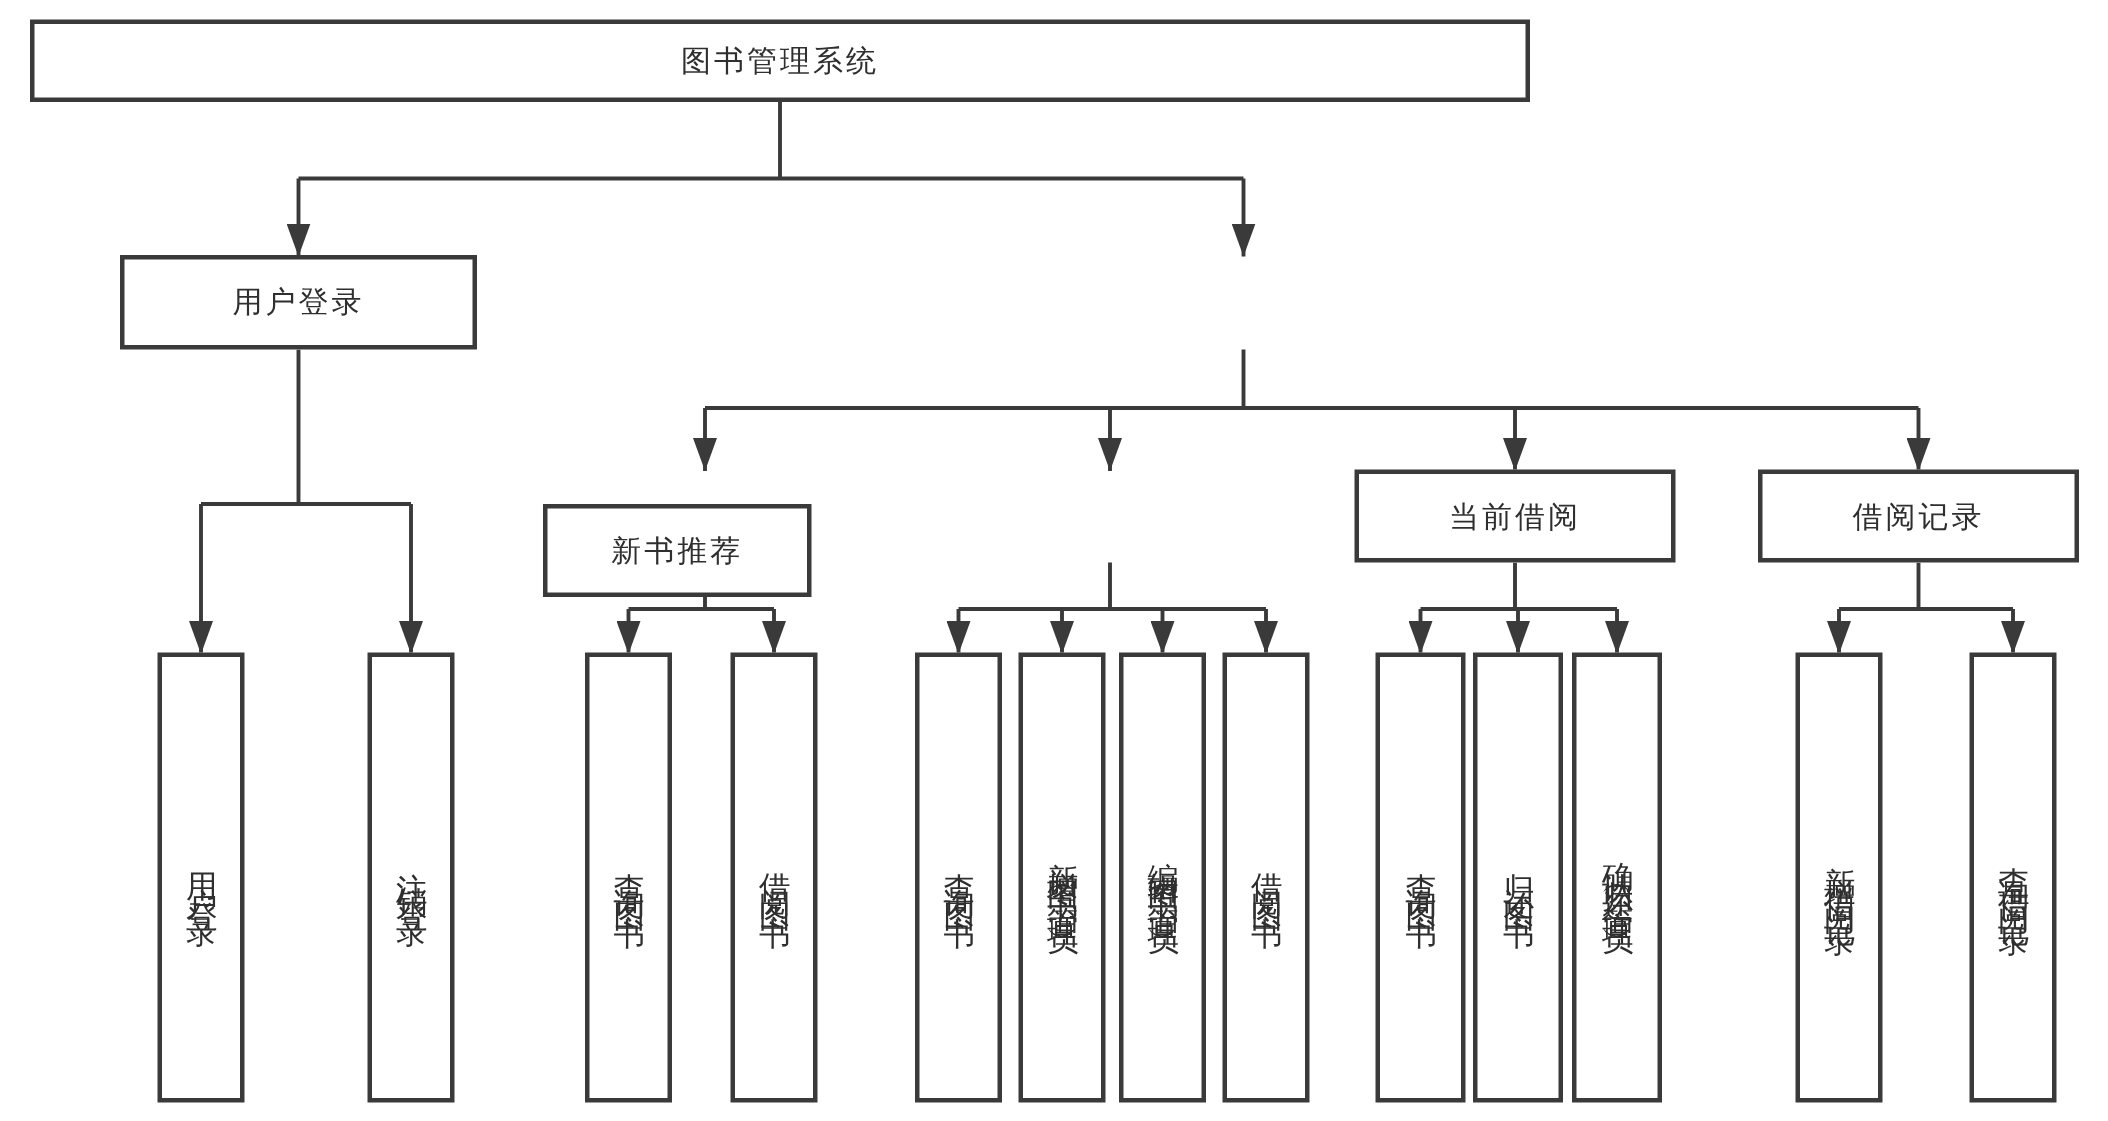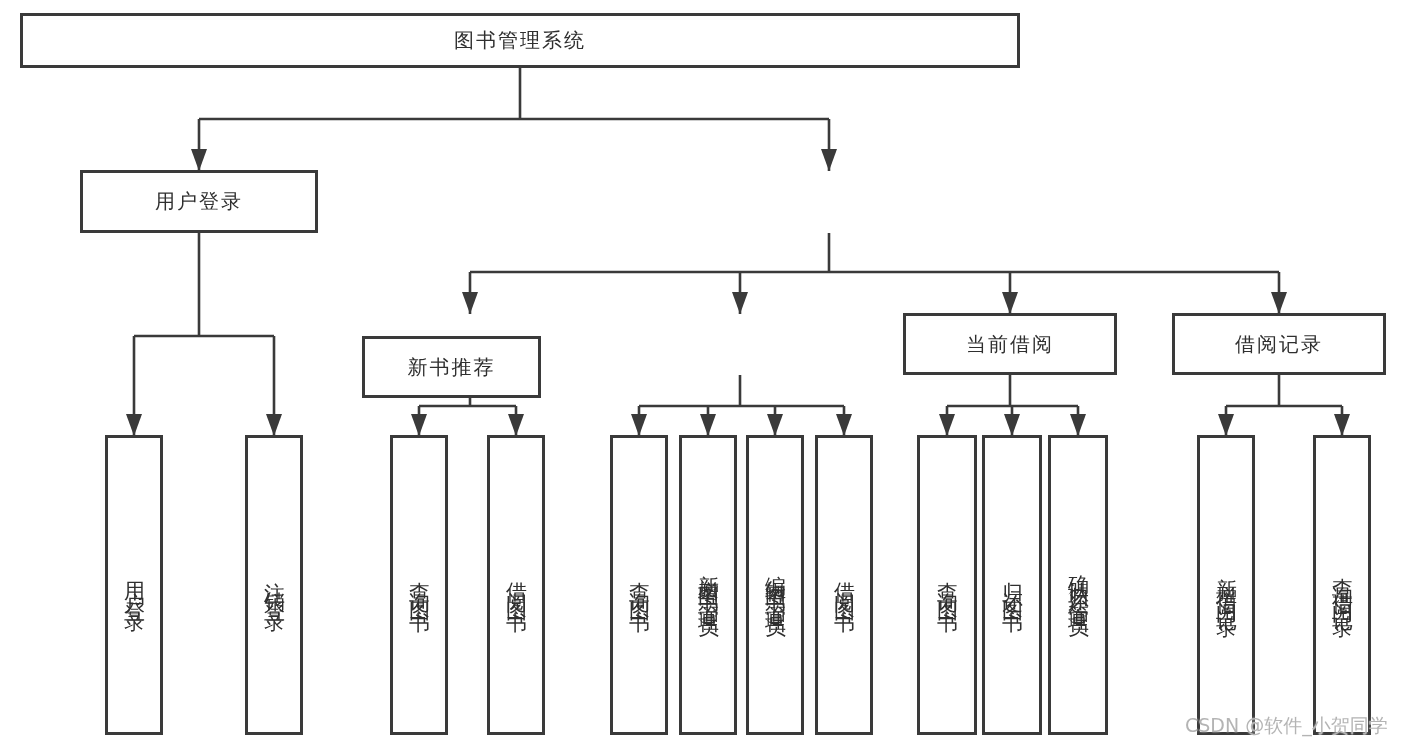--- a/index.html
+++ b/index.html
@@ -134,15 +134,14 @@
     <span class="vtext" style="letter-spacing:6px;">确认归还（管理员）</span>
   </div>
 
   <div class="box" style="left:1197px;top:435px;width:58px;height:300px;">
     <span class="vtext" style="letter-spacing:8px;">新增借阅记录</span>
   </div>
   <div class="box" style="left:1313px;top:435px;width:58px;height:300px;">
     <span class="vtext" style="letter-spacing:8px;">查询借阅记录</span>
   </div>
 
-  <div class="watermark">CSDN @软件_小贺同学</div>
 
 </div>
 
 </body></html>

